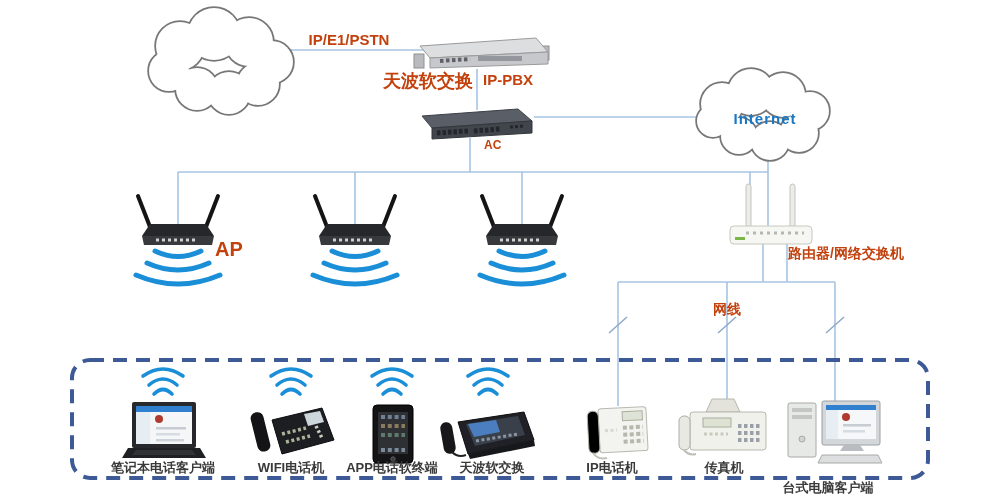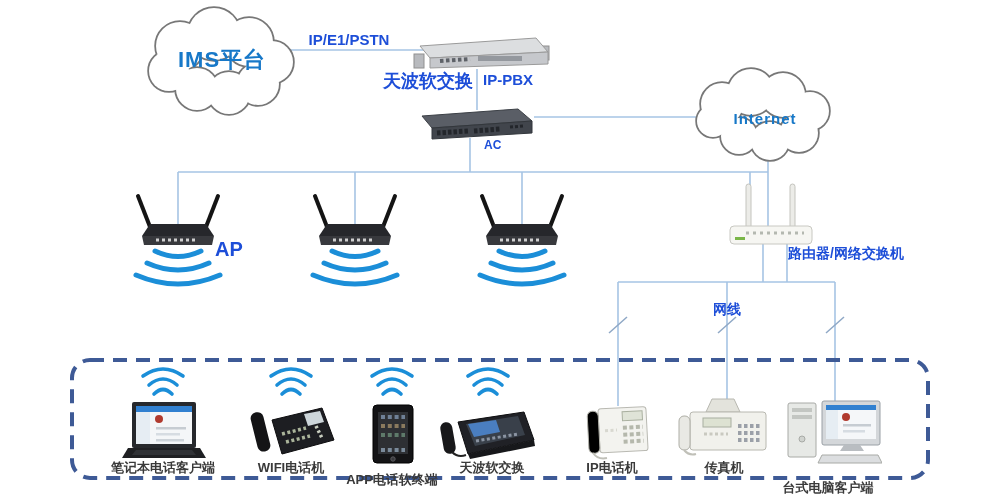--- a/index.html
+++ b/index.html
@@ -1,21 +1,21 @@
 <!DOCTYPE html>
 <html><head>
 <meta charset="utf-8">
 <style>
   html,body{margin:0;padding:0;background:#ffffff;}
   .canvas{position:relative;width:1000px;height:500px;background:#ffffff;overflow:hidden;
           font-family:"Liberation Sans","DejaVu Sans",sans-serif;}
   .layer{position:absolute;left:0;top:0;width:1000px;height:500px;}
   .dev{position:absolute;}
   .lbl{position:absolute;white-space:nowrap;line-height:1.1;}
-  .orange{color:#1d4ed8;font-weight:bold;}
+  .orange{color:#c2410c;font-weight:bold;}
   .cloudtxt{color:#1778c8;font-weight:bold;letter-spacing:1px;}
   .term{color:#3a3a3a;font-weight:bold;font-size:13px;transform:translateX(-50%);}
 </style>
 </head>
 <body>
 
 <div class="canvas">
 
   <svg class="layer" viewBox="0 0 1000 500">
 
@@ -269,30 +269,29 @@
       <rect x="48" y="8" width="50" height="5" fill="#3180d0"></rect>
       <rect x="48" y="13" width="12" height="29" fill="#e6edf3"></rect>
       <circle cx="68" cy="20" r="4" fill="#b03a2e"></circle>
       <rect x="65" y="27" width="28" height="2.5" fill="#c6ccd2"></rect>
       <rect x="65" y="33" width="22" height="2.5" fill="#d6dce2"></rect>
       <polygon points="66,48 82,48 86,54 62,54" fill="#b9bdc1"></polygon>
       <polygon points="44,58 100,58 104,66 40,66" fill="#dcdee0" stroke="#a8aaa6" stroke-width="1"></polygon>
     </svg>
   </div>
 
-  <div class="lbl cloudtxt" style="left:222px;top:48px;font-size:22px;transform:translateX(-50%);">IMS平台</div>
   <div class="lbl cloudtxt" style="left:765px;top:111px;font-size:15px;transform:translateX(-50%);">Internet</div>
   <div class="lbl orange" style="left:349px;top:32px;font-size:15px;transform:translateX(-50%);">IP/E1/PSTN</div>
   <div class="lbl orange" style="right:527px;top:72px;font-size:18px;">天波软交换</div>
   <div class="lbl orange" style="left:483px;top:72px;font-size:15px;">IP-PBX</div>
   <div class="lbl orange" style="left:484px;top:139px;font-size:12px;">AC</div>
   <div class="lbl orange" style="left:215px;top:238px;font-size:20px;">AP</div>
   <div class="lbl orange" style="left:788px;top:246px;font-size:14px;">路由器/网络交换机</div>
   <div class="lbl orange" style="left:713px;top:302px;font-size:14px;">网线</div>
 
   <div class="lbl term" style="left:163px;top:461px;">笔记本电话客户端</div>
   <div class="lbl term" style="left:291px;top:461px;text-align:right;">WIFI电话机</div>
-  <div class="lbl term" style="left:392px;top:461px;margin-top:12px;">APP电话软终端</div>
+  <div class="lbl term" style="left:392px;top:461px;">APP电话软终端</div>
   <div class="lbl term" style="left:492px;top:461px;">天波软交换</div>
   <div class="lbl term" style="left:612px;top:461px;">IP电话机</div>
   <div class="lbl term" style="left:724px;top:461px;">传真机</div>
   <div class="lbl term" style="left:828px;top:461px;margin-top:20px;">台式电脑客户端</div>
 </div>
 
 </body></html>

